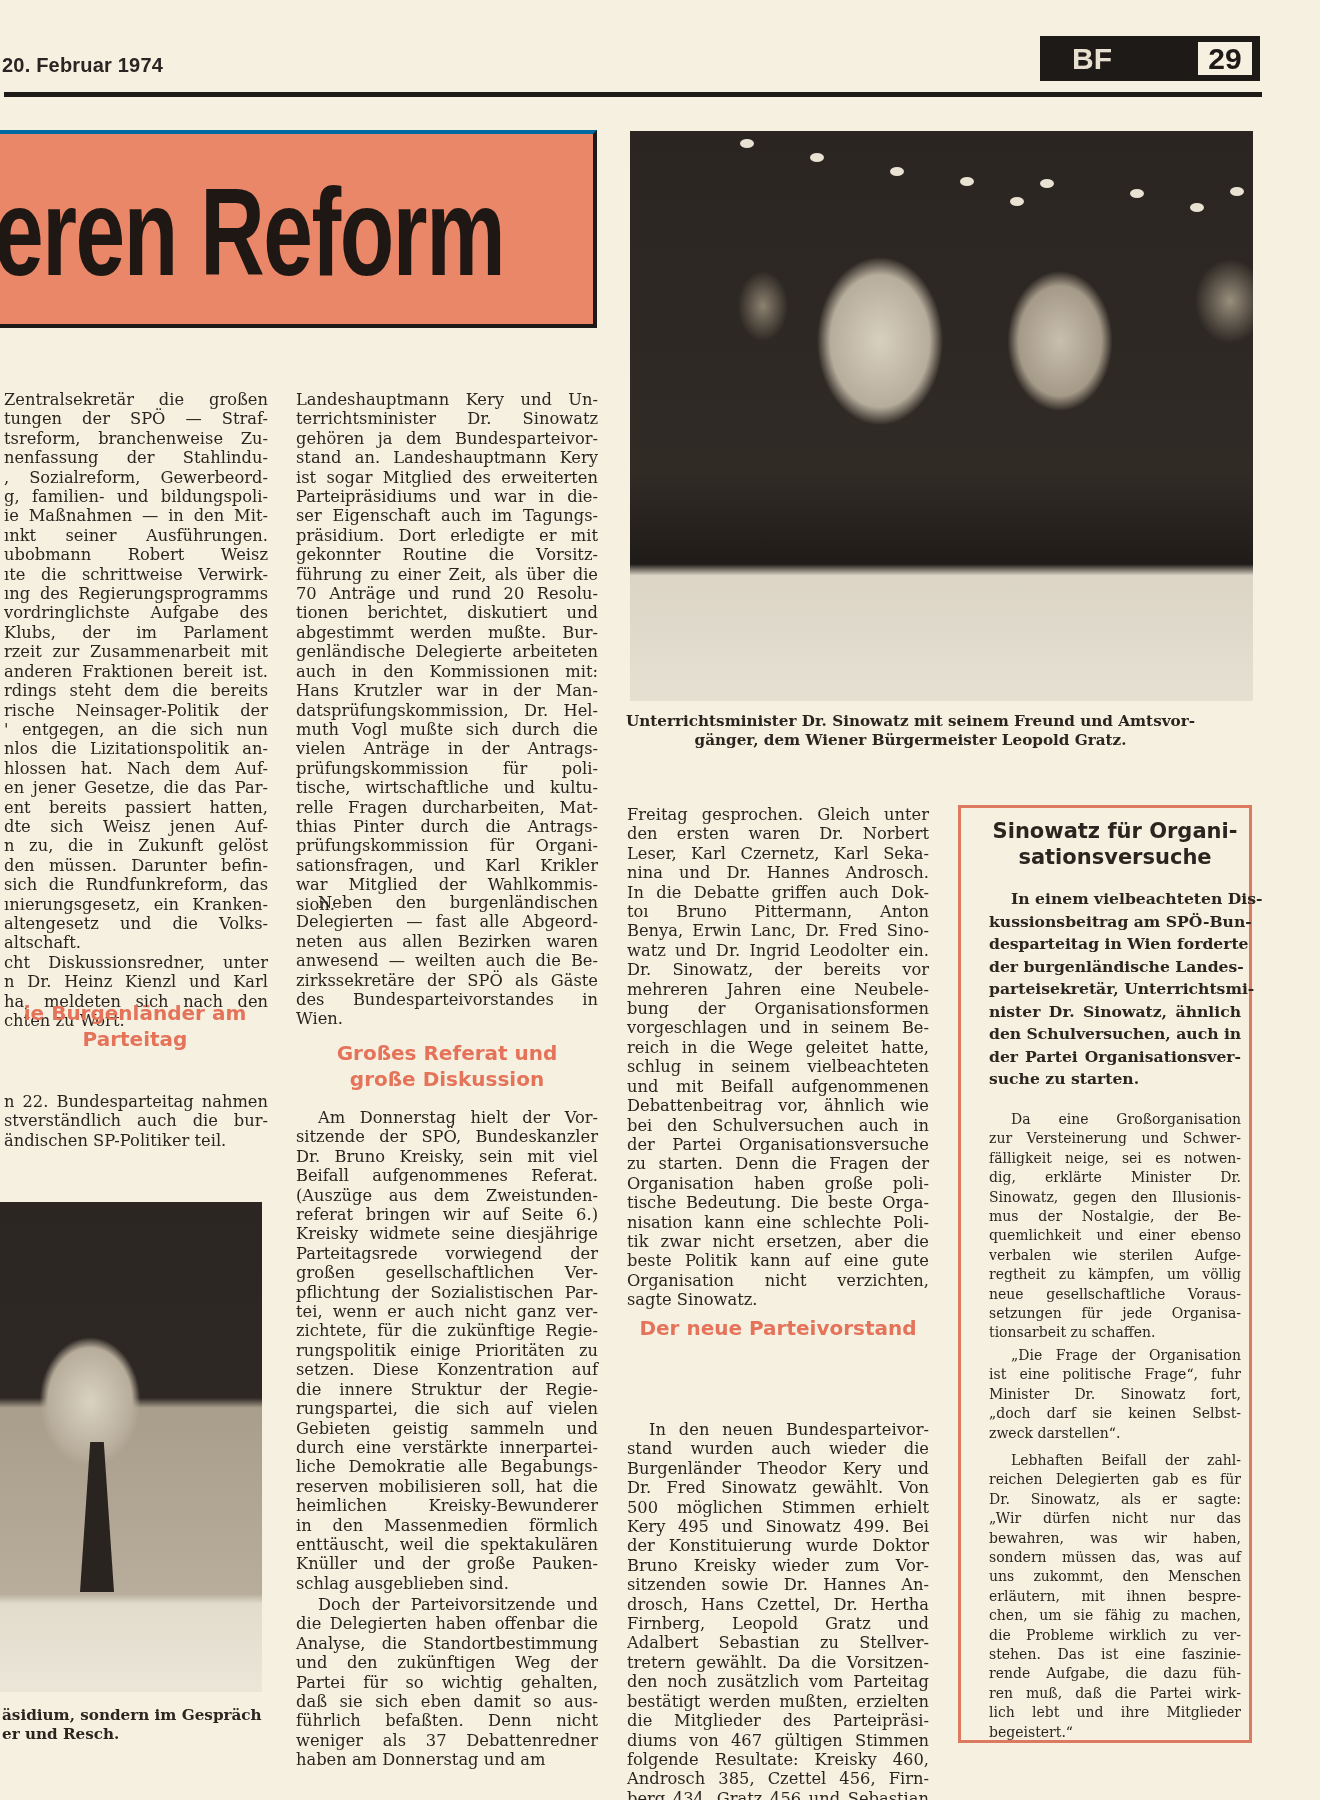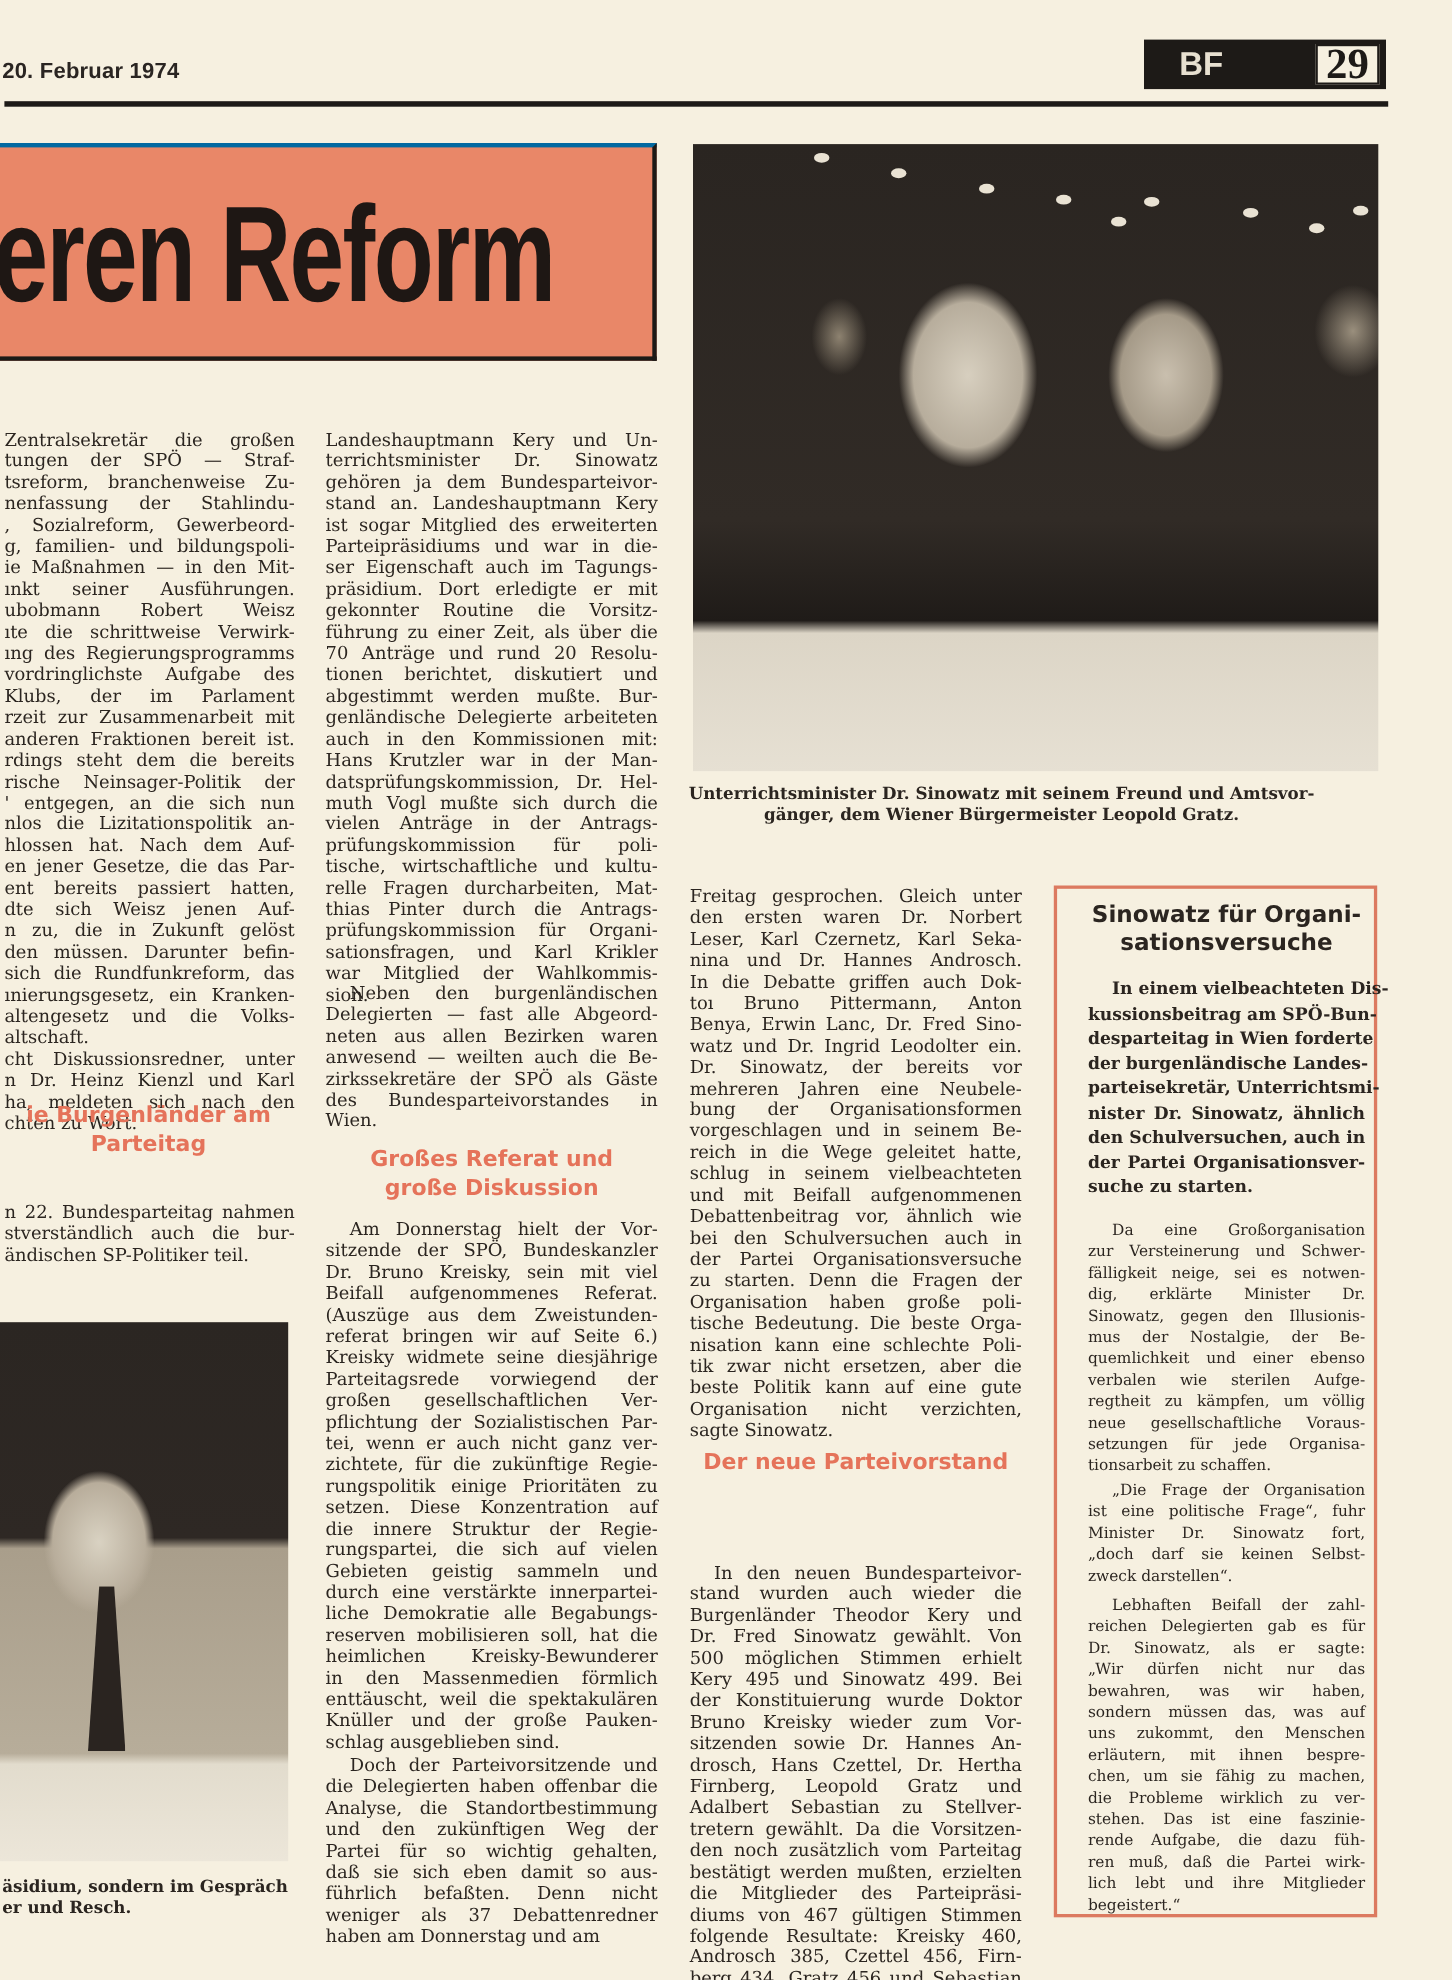--- a/index.html
+++ b/index.html
@@ -8,21 +8,21 @@
     background:#f6f0e0;
     font-family:"DejaVu Serif", serif;
     color:#2b2520;
   }
   .abs { position:absolute; }
   
   .date { left:2px; top:54px; font-family:"Liberation Sans", sans-serif; font-weight:bold; font-size:20px; color:#2a2522; letter-spacing:0.2px; }
   .bfbox { left:1040px; top:36px; width:220px; height:45px; background:#1d1a17; }
   .bf { left:1072px; top:36px; font-family:"Liberation Sans", sans-serif; font-weight:bold; font-size:30px; color:#e7e0d0; line-height:45px; }
   .pagebox { left:1196px; top:40px; width:58px; height:37px; background:#f6f0e0; border:2px solid #1d1a17; box-sizing:border-box; }
-  .pagenum { left:1196px; top:40px; width:58px; font-family:Liberation Serif, serif; font-weight:bold; font-size:39px; color:#1d1a17; text-align:center; line-height:37px; }
+  .pagenum { left:1196px; top:40px; width:58px; font-family:Liberation Sans, sans-serif; font-weight:bold; font-size:30px; color:#1d1a17; text-align:center; line-height:37px; }
   .rule { left:4px; top:92px; width:1258px; height:5px; background:#1d1a17; }
   
   .banner { left:0; top:130px; width:597px; height:198px; background:#e98768; border-top:4px solid #0369a1; border-bottom:4px solid #1d1a17; border-right:4px solid #1d1a17; box-sizing:border-box; overflow:hidden; }
   .headline { position:absolute; left:-6px; top:28px; font-family:"Liberation Sans", sans-serif; font-weight:bold; font-size:124px; color:#1e1714; transform:scaleX(0.72); transform-origin:left top; letter-spacing:-2px; white-space:nowrap; line-height:140px; }
   
   .photo1 { left:630px; top:131px; width:623px; height:570px;
     background:
       radial-gradient(ellipse 90px 120px at 250px 210px, #d7cfbf 0%, #b7ad9c 55%, transparent 70%),
       radial-gradient(ellipse 75px 100px at 430px 210px, #c9bfae 0%, #a59a88 55%, transparent 70%),
       radial-gradient(ellipse 36px 50px at 133px 175px, #8d8270 0%, transparent 70%),

